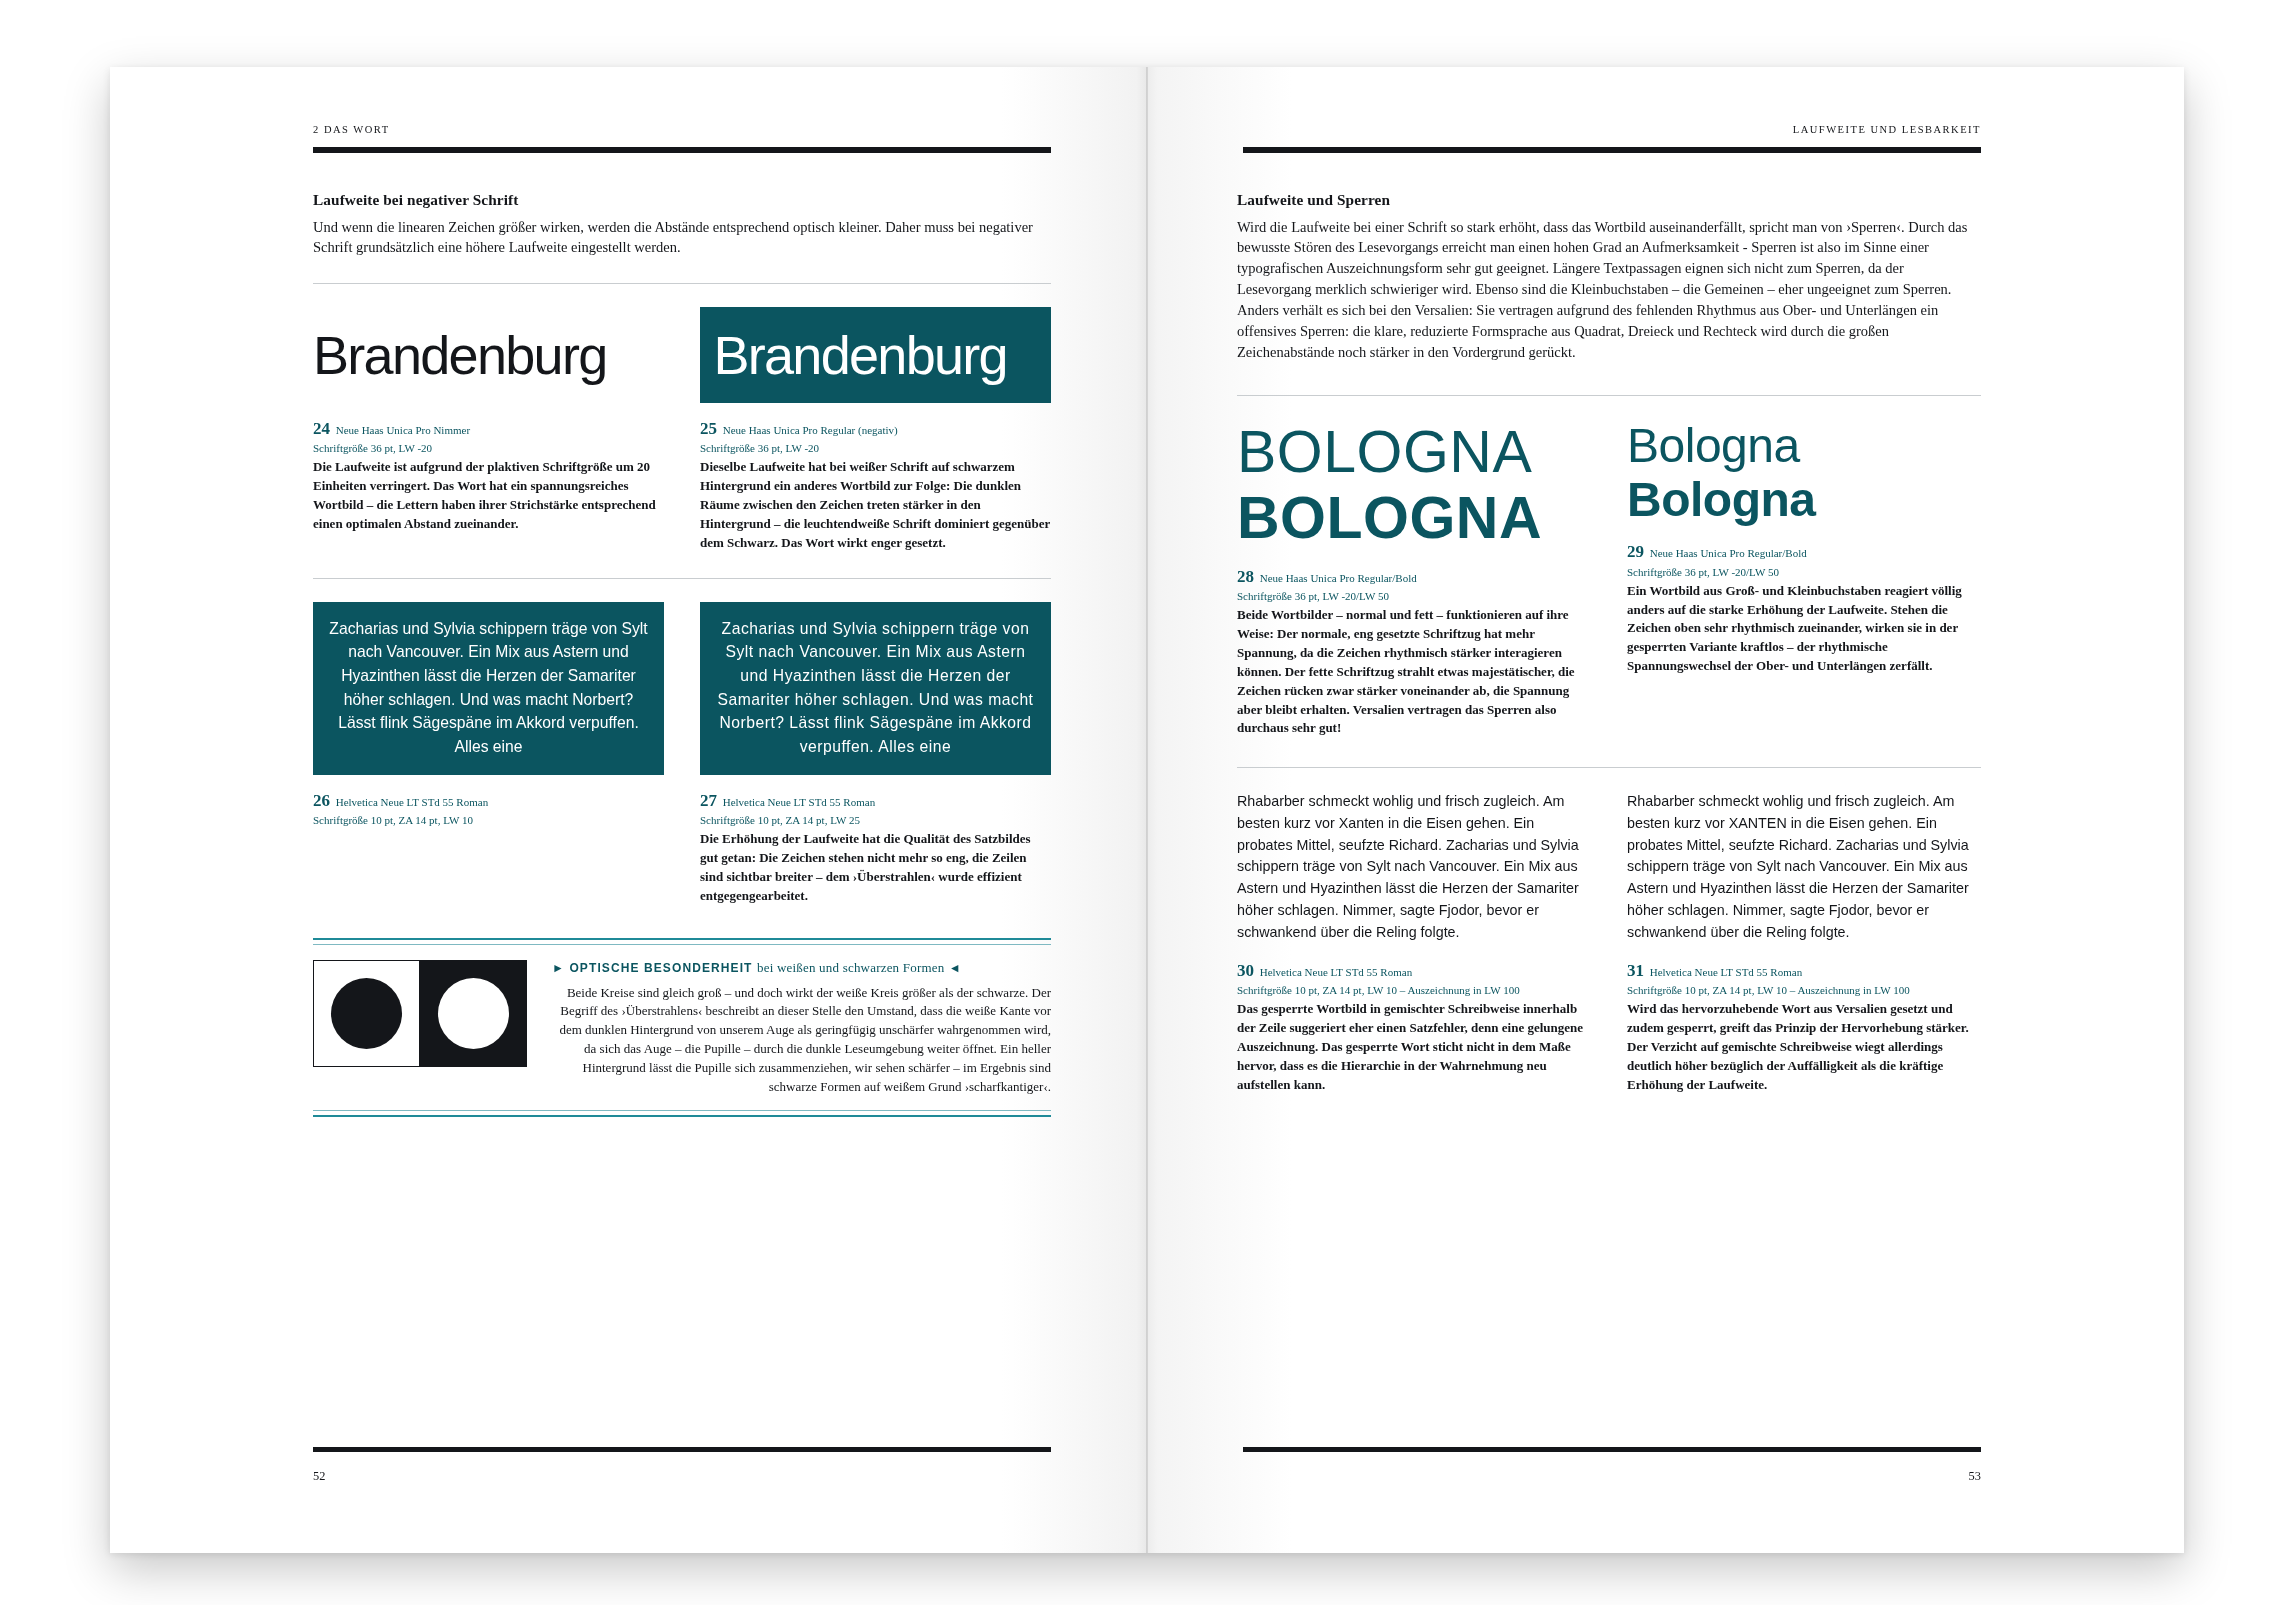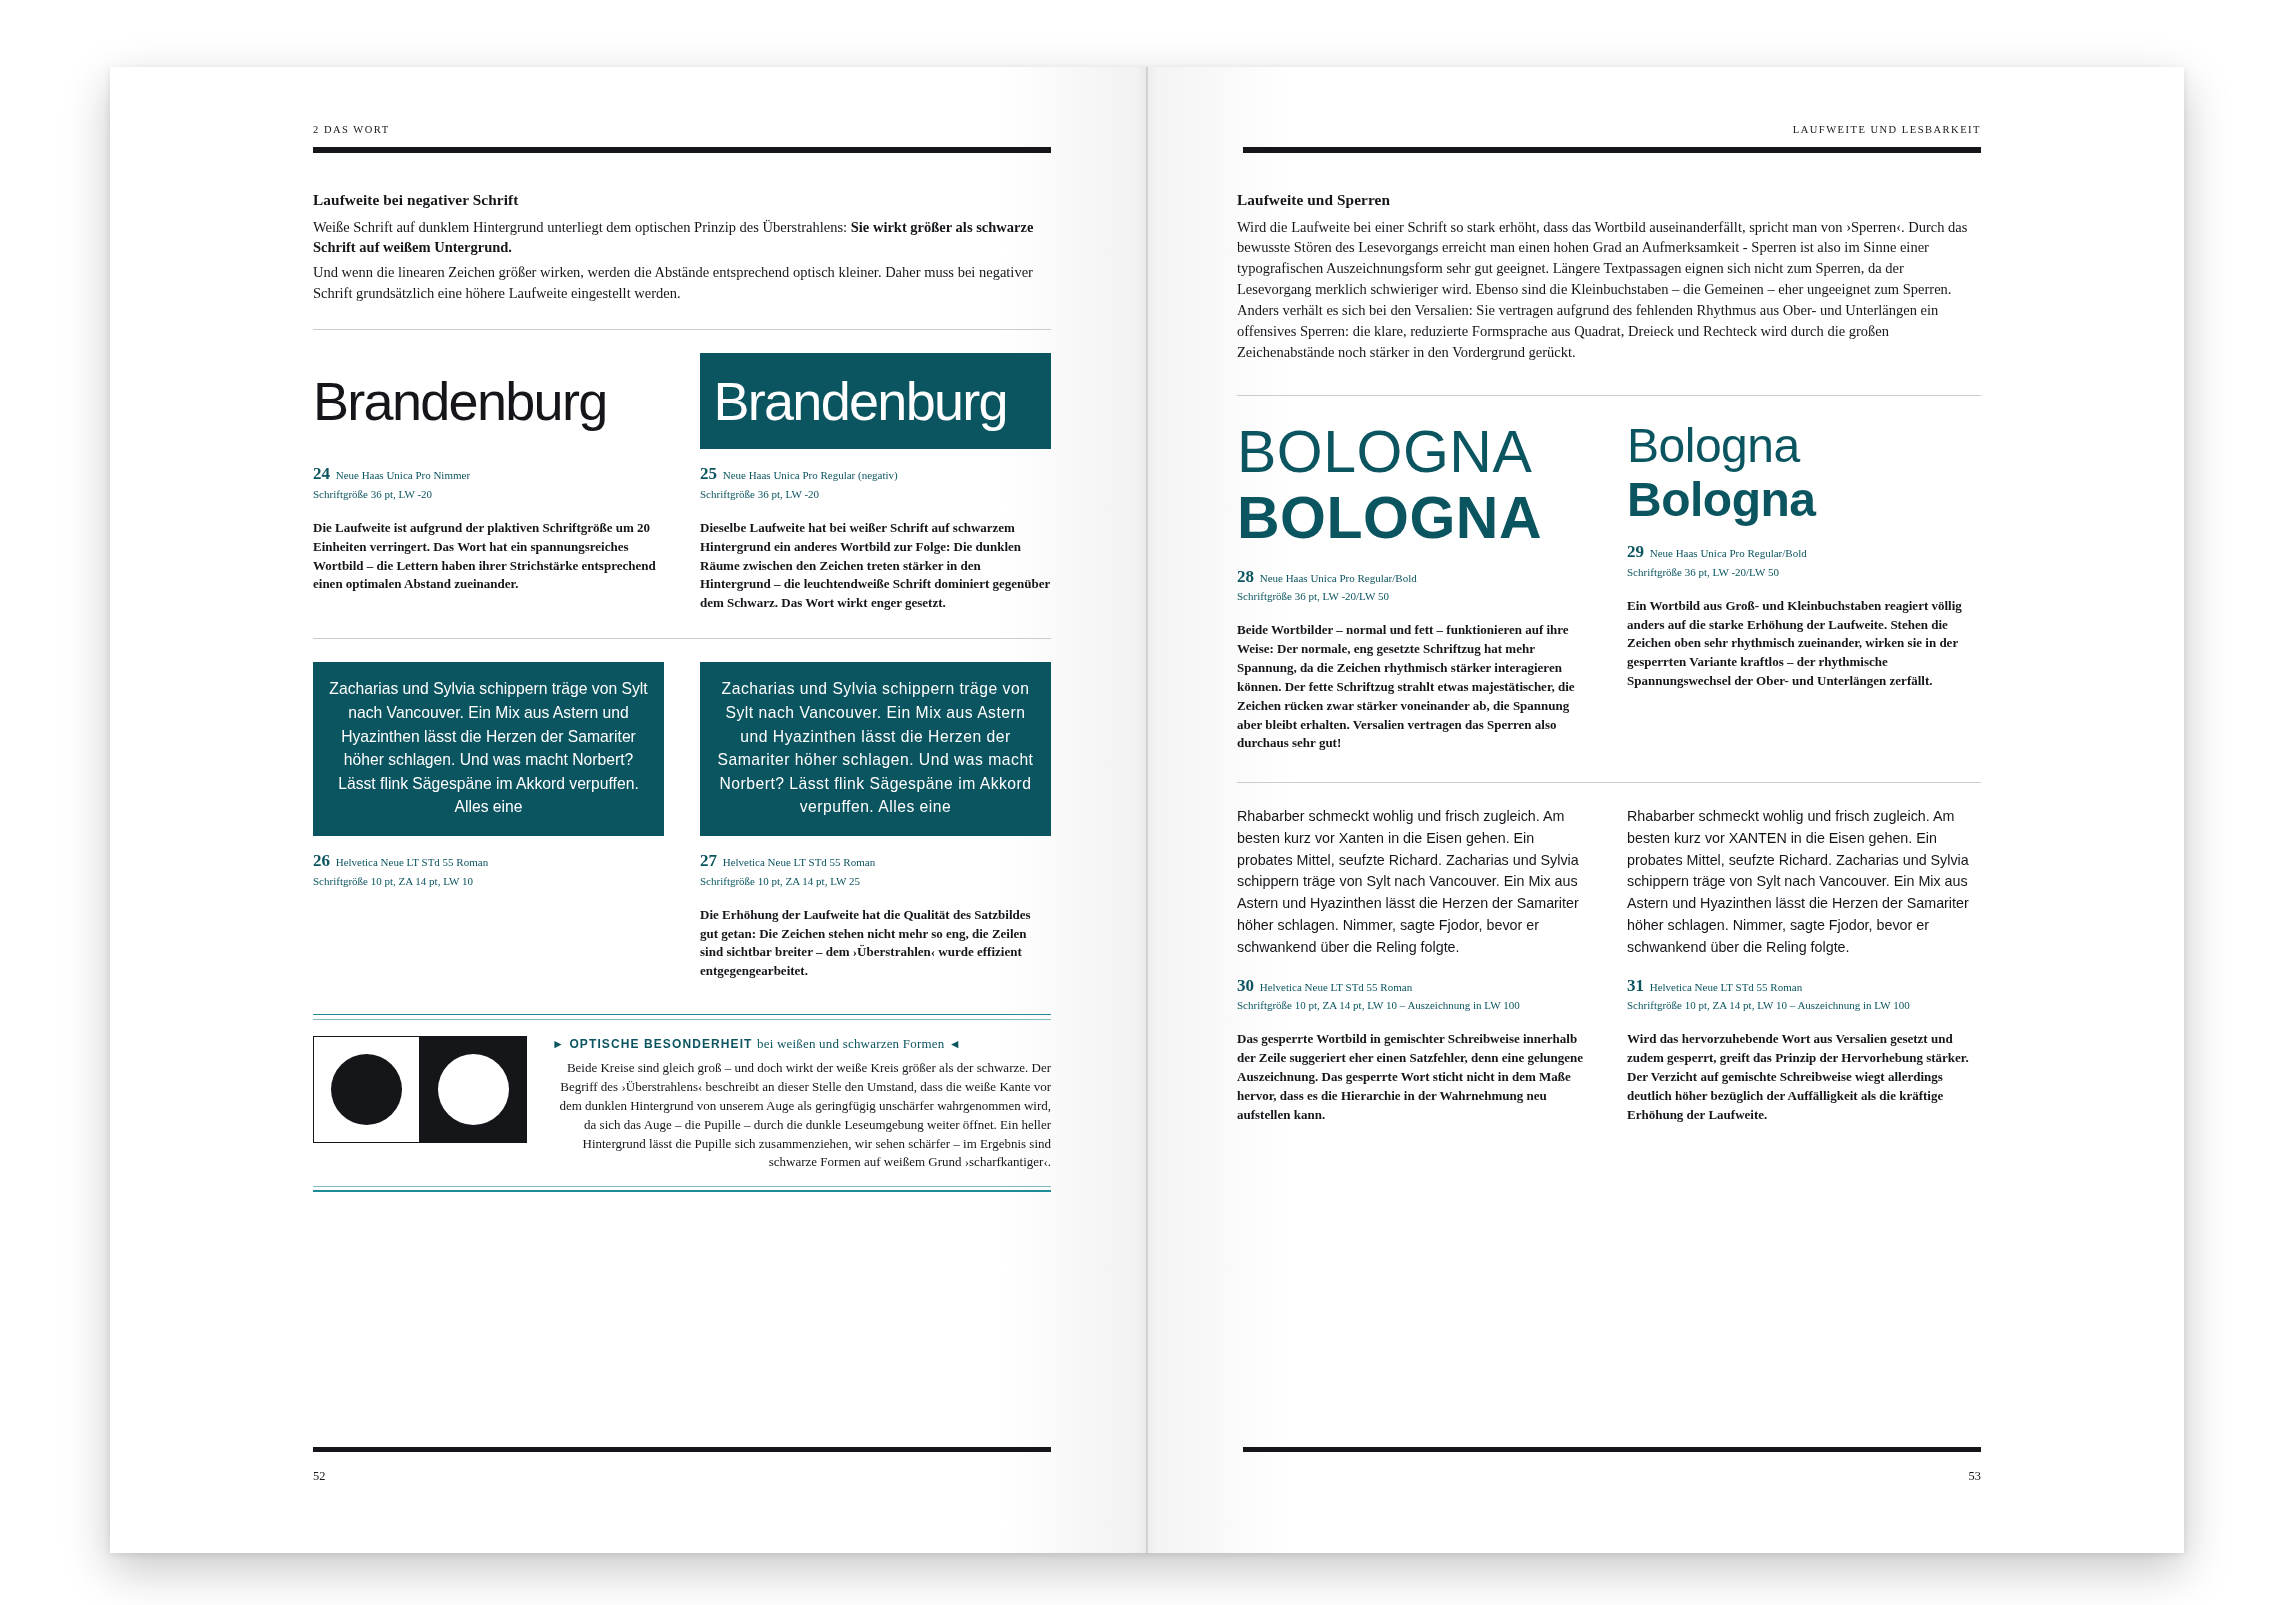--- a/index.html
+++ b/index.html
@@ -173,21 +173,21 @@
     color: #0b5560;
     line-height: 1.45;
   }
   .caption-block { margin-top: 13.4px; }
 
   .note {
     font-family: "Liberation Serif", serif;
     font-size: 13px;
     line-height: 1.45;
     color: #14161a;
-    margin-top: 16px;
+    margin-top: 1px;
     font-weight: bold;
   }
 
   .teal-box {
     background: #0b5560;
     color: #ffffff;
     font-family: "Liberation Sans", sans-serif;
     font-size: 15.7px;
     line-height: 1.5;
     padding: 15.3px 15.3px 17px 15.3px;
@@ -272,23 +272,20 @@
 
 <div class="stage">
   <div class="spread">
 
     <div class="page page-left L">
       <div class="running-head">2  DAS WORT</div>
       <div class="head-rule"></div>
 
       <div class="content-L">
         <h2 class="sec-title">Laufweite bei negativer Schrift</h2>
-        <p class="body">
-          <span>Weiße Schrift auf dunklem Hintergrund unterliegt dem optischen Prinzip des Überstrahlens: </span><b>Sie wirkt größer als schwarze Schrift auf weißem Untergrund.</b>
-        </p>
         <p class="body" style="margin-top:3.8px;">Und wenn die linearen Zeichen größer wirken, werden die Abstände entsprechend optisch kleiner. Daher muss bei negativer Schrift grundsätzlich eine höhere Laufweite eingestellt werden.</p>
 
         <hr class="thin">
 
         <div class="specimen-row">
           <div class="col">
             <div class="big-word-plain">Brandenburg</div>
             <div class="caption-block">
               <div class="caption-line">
                 <span class="caption-num">24</span><span>Neue Haas Unica Pro Nimmer</span>

